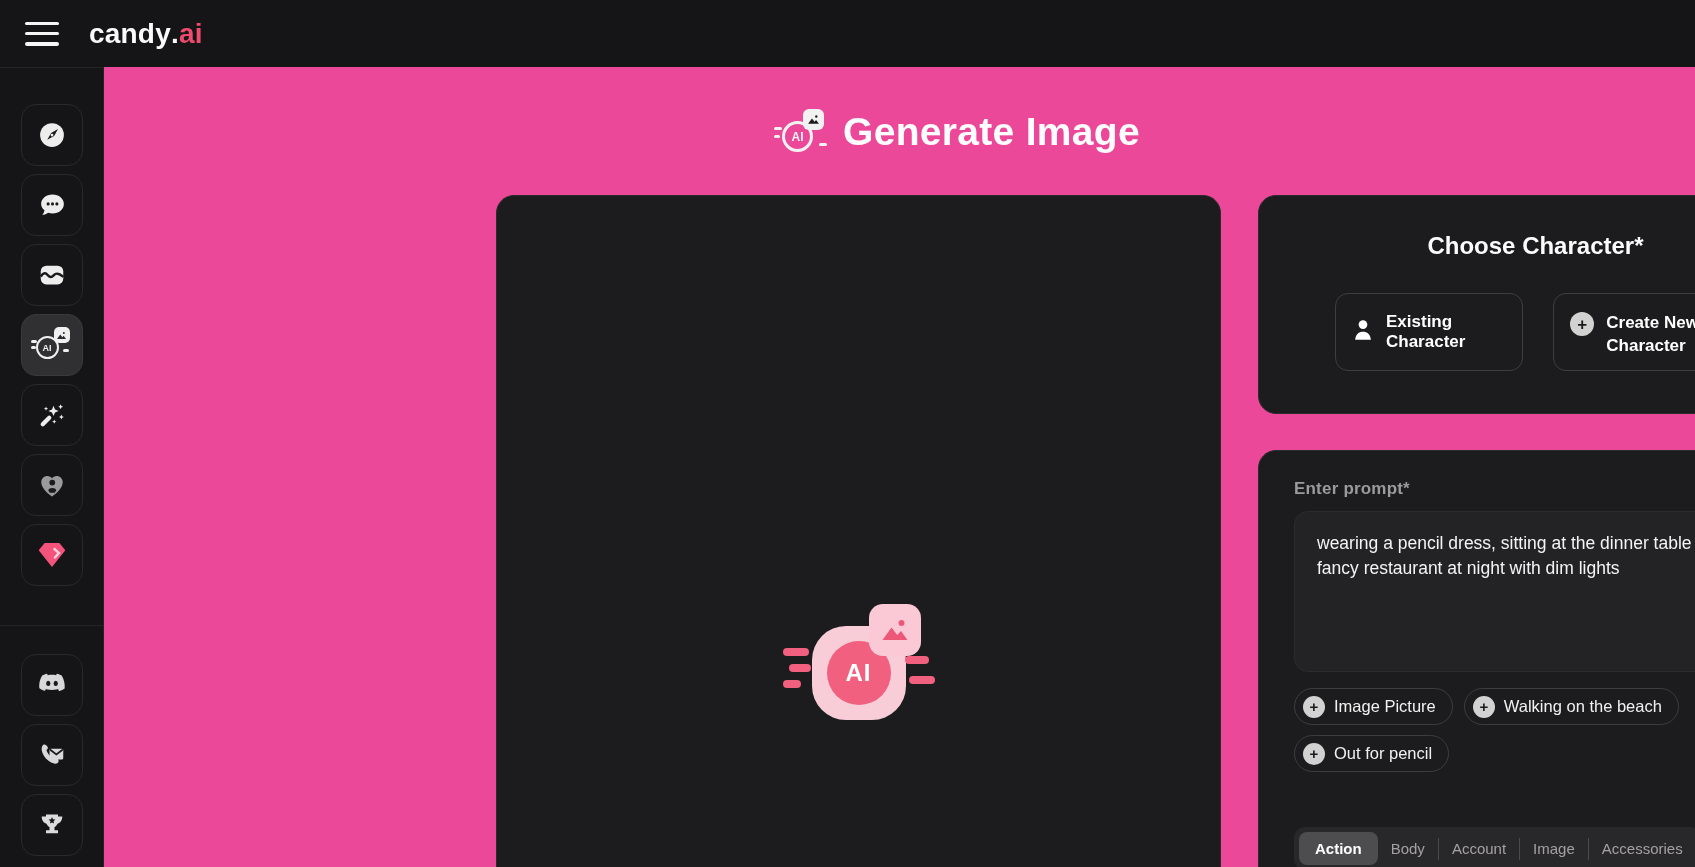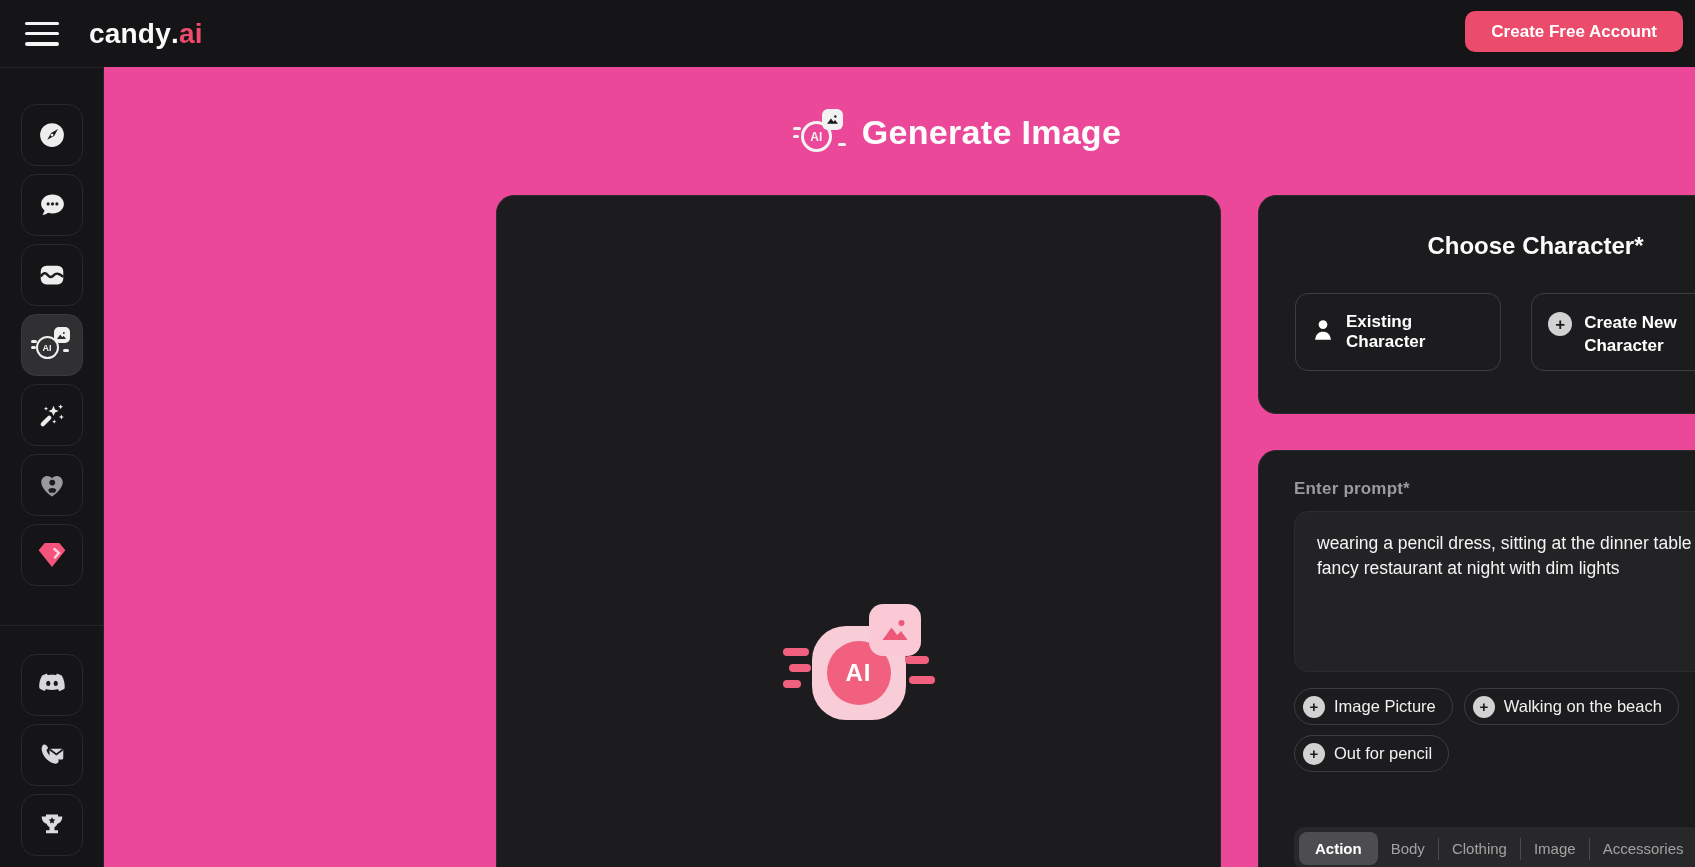--- a/index.html
+++ b/index.html
@@ -23,21 +23,21 @@
   .side-item { width:62px; height:62px; min-height:62px; border:1px solid #29292c; border-radius:15px; margin-bottom:8px;
                display:flex; align-items:center; justify-content:center; cursor:pointer; background:transparent; }
   .side-item.active { background:#303033; border-color:#3a3a3d; }
   .side-item svg { display:block; }
   .side-divider { width:104px; height:1px; background:#242427; margin-top:31px; margin-bottom:28px; }
 
   
   .main { position:absolute; left:104px; top:67px; width:1591px; height:800px; }
   .content { position:absolute; left:196px; top:0; width:1317px; }
   .page-title { position:absolute; left:0; top:42px; width:1317px; display:flex; align-items:center; justify-content:center; gap:16px; }
-  .page-title h1 { font-size:34px; font-weight:800; color:#fdfdfd; letter-spacing:.3px; }
+  .page-title h1 { font-size:39px; font-weight:800; color:#fdfdfd; letter-spacing:.3px; }
 
   
   .aiicon-mono { position:relative; width:50px; height:46px; }
   .aiicon-mono .circ { position:absolute; left:5px; top:12px; width:31px; height:31px; border:3px solid #f2f2f2; border-radius:50%;
                        display:flex; align-items:center; justify-content:center; font-size:12px; font-weight:800; color:#f2f2f2; }
   .aiicon-mono .badge { position:absolute; right:3px; top:0; width:21px; height:21px; background:#f2f2f2; border-radius:6px;
                         display:flex; align-items:center; justify-content:center; }
   .aiicon-mono .dash { position:absolute; height:3px; border-radius:2px; background:#f2f2f2; }
 
   
@@ -57,21 +57,21 @@
                        display:flex; align-items:center; justify-content:center; font-size:24px; font-weight:800; color:#fff; letter-spacing:1px; }
   .aiicon-pink .badge { position:absolute; right:14px; top:0; width:52px; height:52px; background:#fbc9d6; border-radius:14px;
                         display:flex; align-items:center; justify-content:center; }
   .aiicon-pink .dash { position:absolute; height:8px; border-radius:4px; background:#f2607f; }
 
   
   .char-heading { text-align:center; font-size:24px; font-weight:800; color:#fcfcfc; margin-top:6px; }
   .char-buttons { display:flex; gap:30px; margin-top:33px; margin-left:1px; }
   .char-btn { display:flex; align-items:flex-start; gap:12px; background:transparent; border:1px solid #3e3e41; border-radius:13px;
               color:#fff; font-family:inherit; font-size:17px; font-weight:800; text-align:left; cursor:pointer; padding:18px 16px; }
-  .char-btn.existing { width:208px; height:78px; align-items:center; }
+  .char-btn.existing { width:208px; height:78px; align-items:center;margin-left:40px; }
   .char-btn.createnew { width:248px; height:78px; line-height:1.35; }
   .plus-circle { width:24px; height:24px; min-width:24px; border-radius:50%; background:#d2d2d2; color:#1a1a1c;
                  display:flex; align-items:center; justify-content:center; font-size:17px; font-weight:800; line-height:1; }
 
   
   .prompt-label { font-size:17px; font-weight:700; color:#9b9b9d; letter-spacing:.2px; }
   .prompt-box { margin-top:12px; width:486px; height:161px; background:#232326; border:1px solid #2c2c2f; border-radius:14px;
                 color:#f4f4f4; font-family:inherit; font-size:17.5px; line-height:1.42; padding:19px 22px; resize:none; outline:none; display:block; }
   .chips { margin-top:16px; width:486px; display:flex; flex-wrap:wrap; gap:10px 11px; }
   .chip { display:flex; align-items:center; gap:9px; border:1px solid #3d3d40; background:transparent; border-radius:999px;
@@ -92,21 +92,20 @@
     <div class="hamburger">
         <span></span>
         <span></span>
         <span></span>
       </div>
     <div class="logo">
       <span class="lg-w">candy</span>
         <span class="lg-w">.</span>
         <span class="lg-a">ai</span>
     </div>
-    <button class="cta-btn">Create Free Account</button>
   </header>
 
   <nav class="sidebar">
 
     <div class="side-item">
       <span>
         <svg width="30" height="30" viewBox="0 0 24 24">
             <circle cx="12" cy="12" r="9.5" fill="#ededed"></circle>
             <path d="M16.8 7.2l-3.1 5.5-5.5 3.1 3.1-5.5z" fill="#1a1a1c"></path>
             <circle cx="12" cy="12" r="1.1" fill="#ededed"></circle>
@@ -287,21 +286,21 @@
           <button class="chip">
             <span class="plus-circle">+</span>
             <span>Out for pencil</span>
           </button>
         </div>
 
         <div class="tabbar">
           <span class="tab active">Action</span>
           <span class="tab">Body</span>
           <span class="tab-sep"></span>
-          <span class="tab">Clothing</span>
+          <span class="tab">Account</span>
           <span class="tab-sep"></span>
           <span class="tab">Image</span>
           <span class="tab-sep"></span>
           <span class="tab">Accessories</span>
 
         </div>
       </section>
 
     </div>
   </main>

